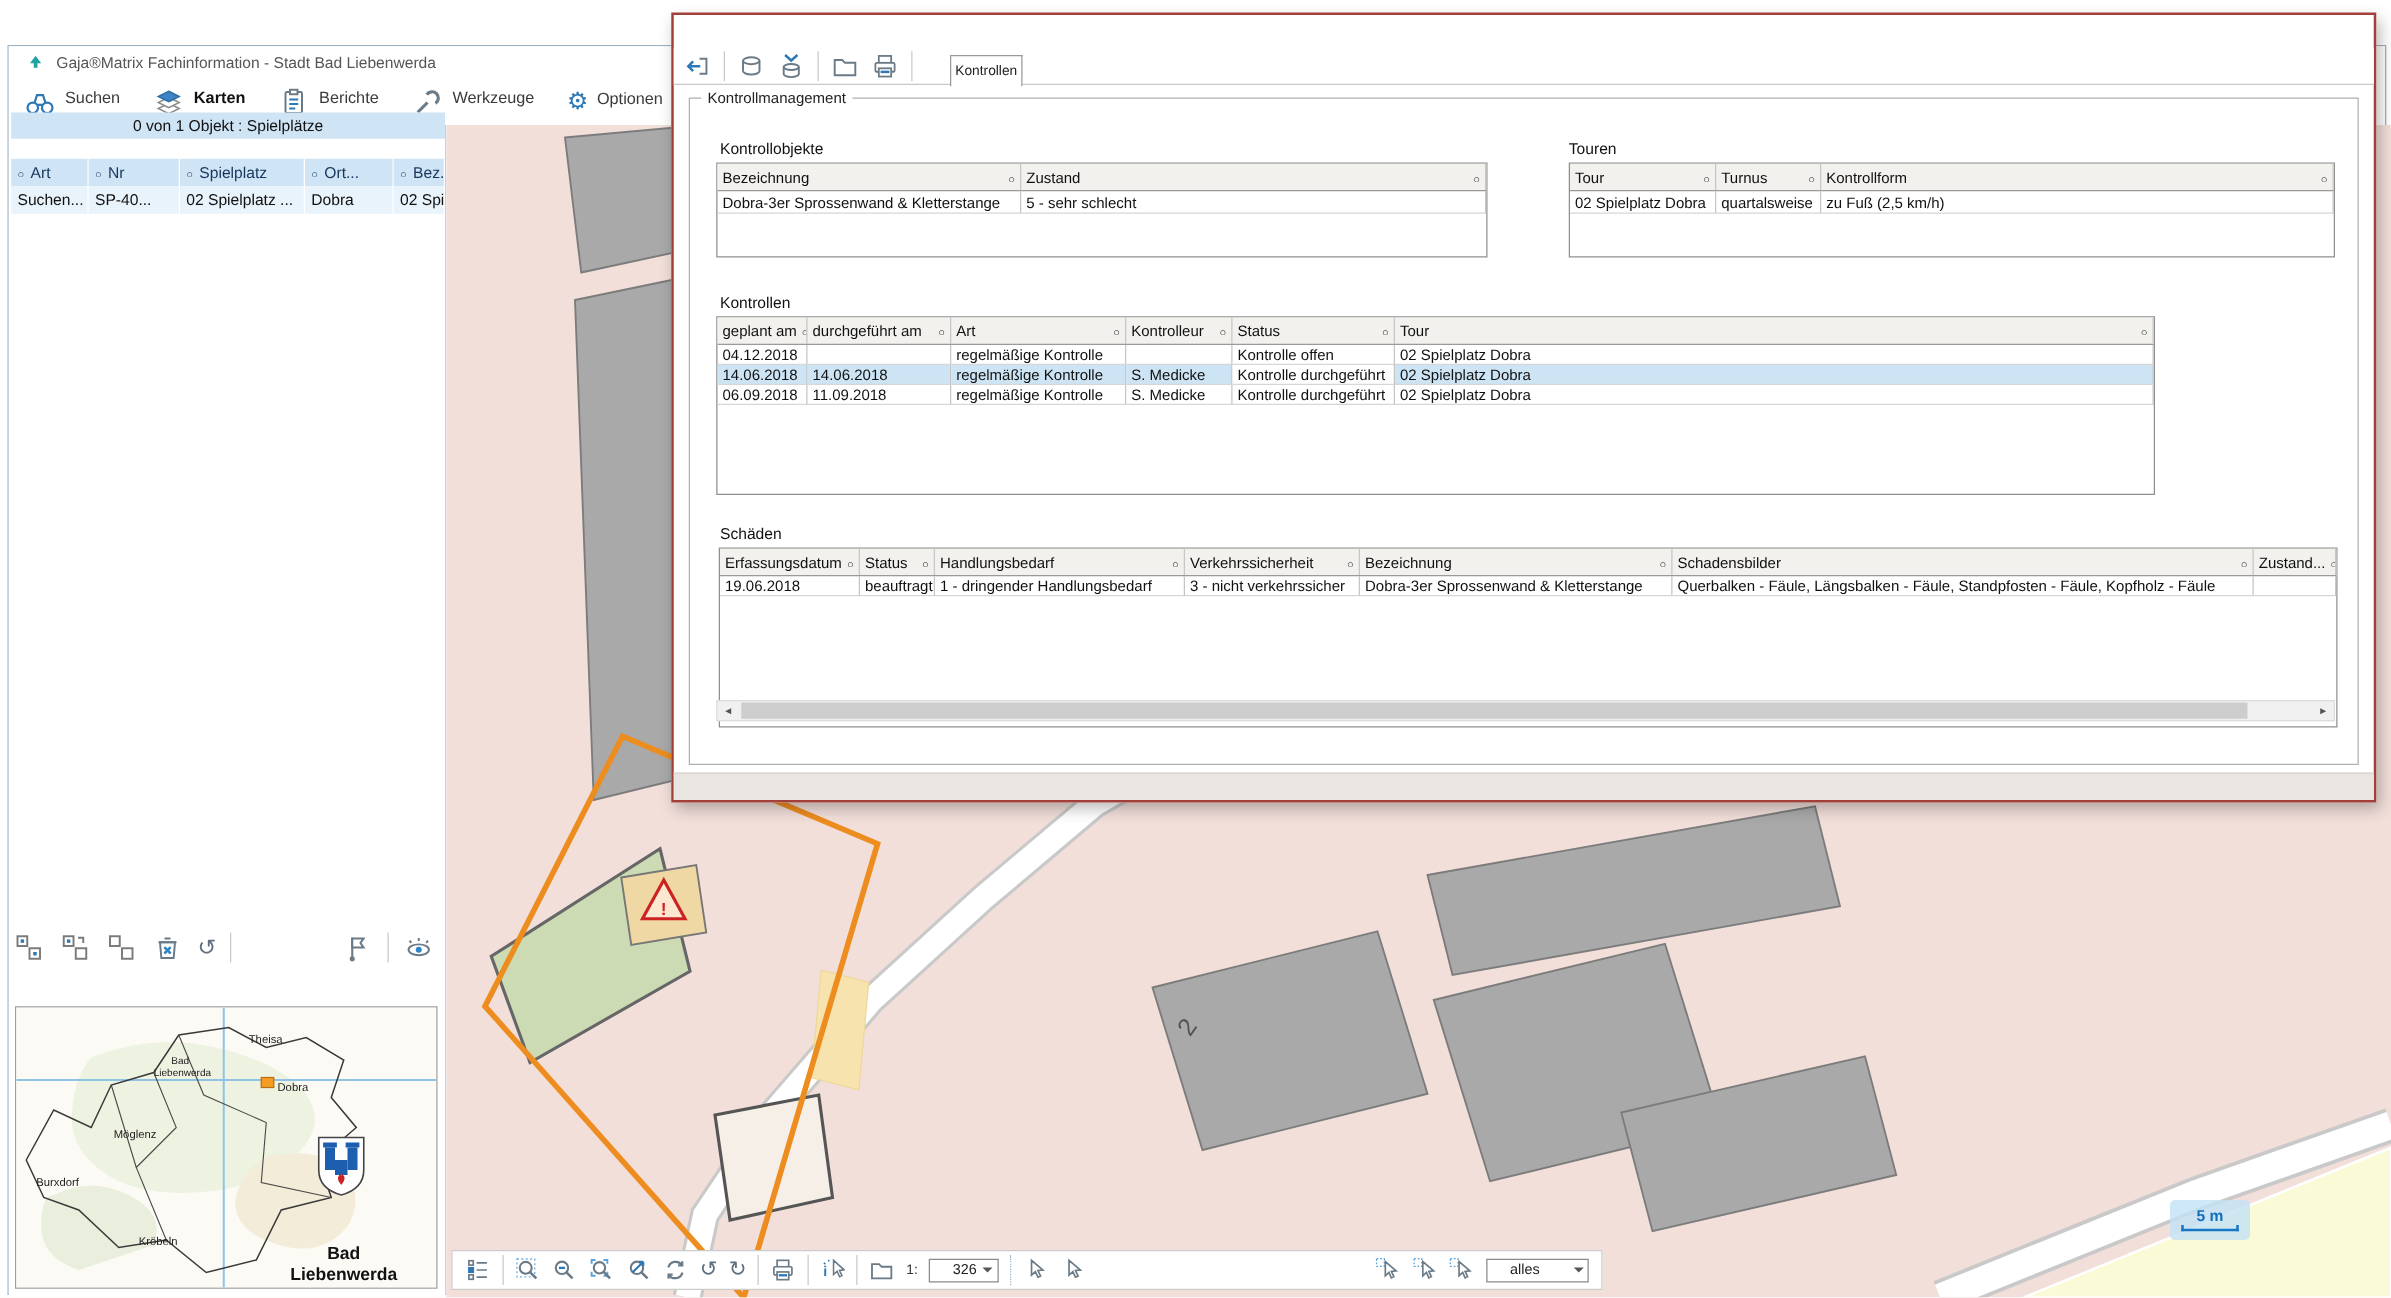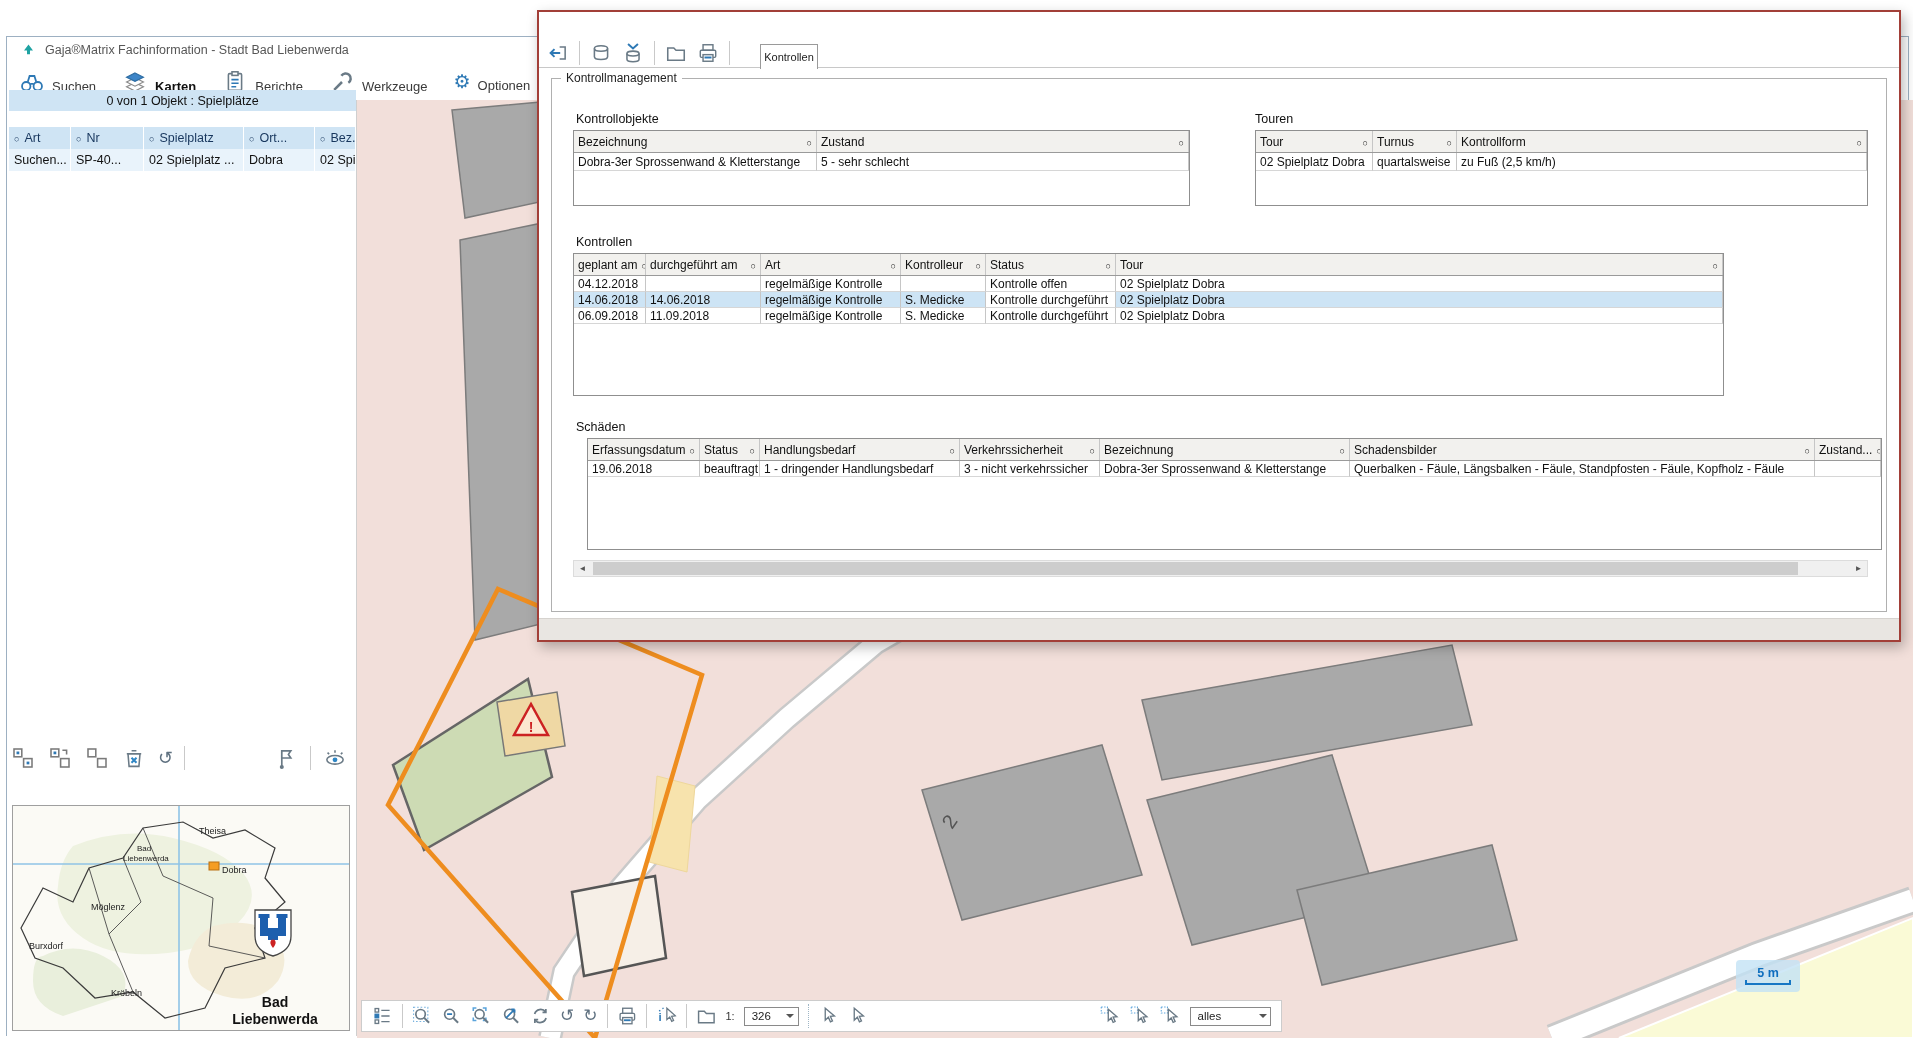--- a/index.html
+++ b/index.html
@@ -9,21 +9,21 @@
   #desktop{position:relative;width:1913px;height:1038px;background:#fff}
 
   
   .app-window{left:6px;top:36px;width:1903px;height:1000px;background:#fff;
     border:1px solid #9db0c2}
   .app-titlebar{left:7px;top:37px;width:1901px;height:26px;background:#fff;
     display:flex;align-items:center;gap:9px;padding-left:14px}
   .app-title{font-size:12.5px;color:#565656}
   .app-toolbar{left:7px;top:63px;width:1901px;height:37px;background:#fff;
     display:flex;align-items:center;gap:26px;padding-left:12px}
-  .tb-btn{display:flex;align-items:flex-end;gap:7px;font-size:13px;color:#3a3a3a;cursor:default}
+  .tb-btn{display:flex;align-items:flex-start;gap:7px;font-size:13px;color:#3a3a3a;cursor:default}
   .tb-btn.bold{font-weight:bold;color:#111}
   .ic{width:22px;height:22px}
   .ic26{width:26px;height:24px}
   .gear-glyph{font-size:19px;color:#2e79b5;line-height:22px}
 
   
   .left-panel{left:7px;top:100px;width:350px;height:936px;background:#fff;
     border-right:1px solid #cfcfcf}
   .lp-summary{left:9px;top:90px;width:347px;height:21px;background:#cfe4f4;
     font-size:12.5px;display:flex;align-items:center;justify-content:center;color:#111}
@@ -40,21 +40,21 @@
   .glyph-btn{font-size:18px;color:#5f7180;line-height:26px}
   .sep-v{width:1px;height:24px;background:#c9c9c9}
   .mini-map{left:12px;top:805px;width:338px;height:226px;background:#fbfaf5;
     border:1px solid #9f9f9f}
 
   
   .map-toolbar{left:361px;top:1000px;width:921px;height:32px;background:#fff;
     border:1px solid #ccc;display:flex;align-items:center;gap:9px;padding:0 10px;z-index:5}
   .dotted-sep{width:1px;height:24px;border-left:1px dotted #9fb6c6}
   .combo{height:19px;border:1px solid #8a8a8a;background:#fff;display:flex;
-    align-items:center;font-size:11.5px;padding-left:7px;position:relative}
+    align-items:center;font-size:11.5px;padding-left:18px;position:relative}
   .combo .dd{margin-left:auto;width:15px;height:100%;display:flex;align-items:center;justify-content:center}
   .dd::after{content:"";border:4px solid transparent;border-top-color:#555;margin-top:4px}
   .scale-prefix{font-size:11px;color:#333}
   .spacer240{width:228px}
 
   
   .scalebar{left:1736px;top:960px;width:64px;height:32px;background:rgba(195,226,245,.8);
     border-radius:4px;z-index:4;display:flex;flex-direction:column;align-items:center;justify-content:center}
   .scalebar .txt{color:#0f6fbe;font-weight:bold;font-size:12.5px;line-height:13px}
   .scalebar .bar{width:46px;height:5px;border-bottom:2px solid #1777c4;
@@ -577,21 +577,21 @@
         <div class="cell kc0">06.09.2018</div>
         <div class="cell kc1">11.09.2018</div>
         <div class="cell kc2">regelmäßige Kontrolle</div>
         <div class="cell kc3">S. Medicke</div>
         <div class="cell kc4">Kontrolle durchgeführt</div>
         <div class="cell kc5">02 Spielplatz Dobra</div>
       </div>
     </div>
 
     <div class="sec-label" style="left:37px;top:408px">Schäden</div>
-    <div class="tbl" style="left:48px;top:426px;width:1295px;height:112px">
+    <div class="tbl" style="left:36px;top:426px;width:1295px;height:144px">
       <div class="trow hrow">
         <div class="cell hcell sc0">
             <span>Erfassungsdatum</span>
             <span class="sort"></span>
           </div>
         <div class="cell hcell sc1">
             <span>Status</span>
             <span class="sort"></span>
           </div>
         <div class="cell hcell sc2">

